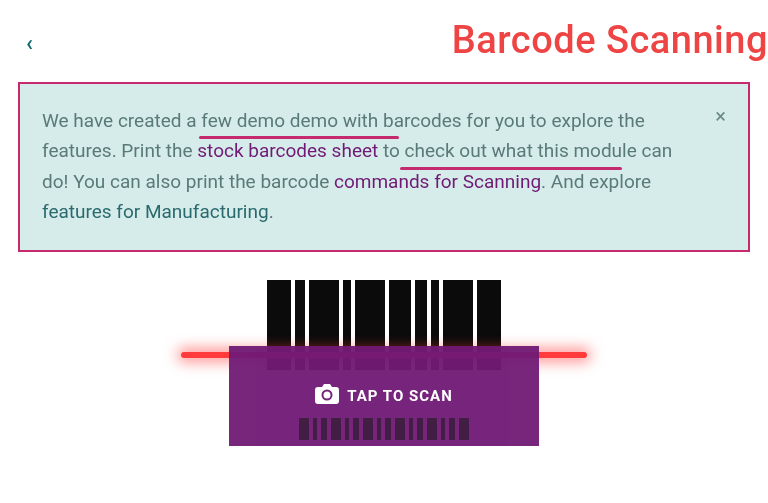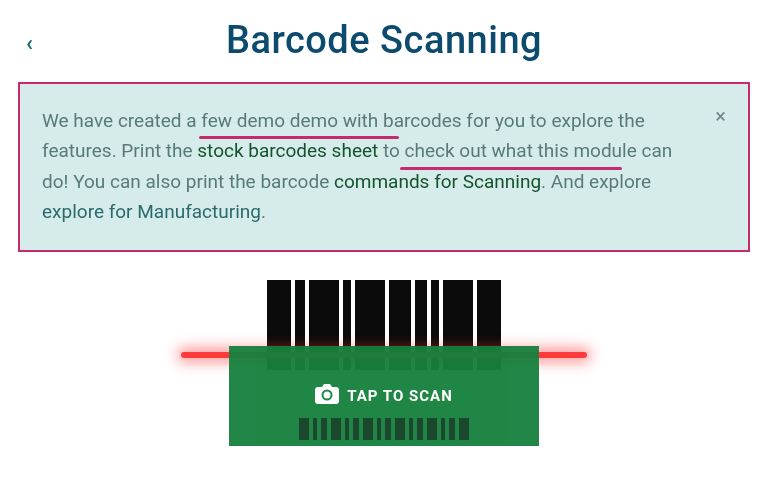--- a/index.html
+++ b/index.html
@@ -1,51 +1,51 @@
 <!DOCTYPE html>
 <html><head>
 <meta charset="utf-8">
 <style>
   * { box-sizing: border-box; margin: 0; padding: 0; }
   html, body { width: 768px; height: 503px; font-family: -apple-system, BlinkMacSystemFont, "Segoe UI", Roboto, Arial, sans-serif; background: #fff; }
   .header { position: relative; padding: 18px 0 10px 0; }
   .back-btn { position: absolute; left: 26px; top: 30px; color: #0b6b6e; font-size: 22px; font-weight: 700; cursor: pointer; user-select: none; }
-  .title { text-align: center; font-size: 38px; font-weight: 500; color: #0c4a6e; letter-spacing: 0.5px; }
+  .title { text-align: right; font-size: 38px; font-weight: 500; color: #ef4444; letter-spacing: 0.5px; }
   .info-box { position: relative; margin: 10px 18px 0 18px; border: 2px solid #c62a6e; background: #d6ecea; padding: 22px 60px 22px 22px; }
   .info-text { color: #5a7a7a; font-size: 19px; line-height: 1.6; }
-  .info-text span.link { color: #14532d; text-decoration: none; }
+  .info-text span.link { color: #701a75; text-decoration: none; }
   .info-text span.bold { color: #2a6a6e; font-weight: 400; }
   .close-btn { position: absolute; right: 22px; top: 20px; color: #6a8a8a; font-size: 20px; cursor: pointer; }
   .underline { position: absolute; height: 3px; background: #c62a6e; border-radius: 2px; }
   .u1 { left: 179px; top: 52px; width: 200px; }
   .u2 { left: 380px; top: 83px; width: 222px; }
   .scan-wrap { margin: 28px auto 0 auto; width: 310px; position: relative; }
   .bars { display: flex; align-items: flex-end; justify-content: center; gap: 4px; height: 90px; }
   .bar { background: #0b0b0b; height: 90px; }
-  .scan-panel { position: relative; margin-top: -24px; height: 100px; background: #15803d; opacity: 0.95; }
+  .scan-panel { position: relative; margin-top: -24px; height: 100px; background: #701a75; opacity: 0.95; }
   .faded-bars { position: absolute; left: 0; right: 0; bottom: 6px; display: flex; justify-content: center; gap: 4px; height: 22px; opacity: 0.55; }
   .fbar { background: #0b0b0b; width: 6px; height: 22px; }
   .fbar.t { width: 4px; }
   .fbar.w { width: 10px; }
   .scan-line { position: absolute; left: -48px; right: -48px; top: 72px; height: 6px; background: #ff3b3b; border-radius: 4px; box-shadow: 0 0 14px 4px rgba(255,59,59,0.55); }
   .scan-label { position: absolute; inset: 0; display: flex; align-items: center; justify-content: center; gap: 8px; color: #fff; font-size: 15px; font-weight: 700; letter-spacing: 1px; }
   .cam-icon { display: inline-block; }
 </style>
 </head>
 <body>
 
 <div class="header">
   <div class="back-btn">‹</div>
   <h1 class="title">Barcode Scanning</h1>
 </div>
 
 <div class="info-box">
   <div class="close-btn">×</div>
   <p class="info-text">
-    <span>We have created a few demo demo with barcodes for you to explore the features. Print the </span><span class="link">stock barcodes sheet</span><span> to check out what this module can do! You can also print the barcode </span><span class="link">commands for Scanning</span><span>. And explore </span><span class="bold">explore for Manufacturing</span><span>.</span>
+    <span>We have created a few demo demo with barcodes for you to explore the features. Print the </span><span class="link">stock barcodes sheet</span><span> to check out what this module can do! You can also print the barcode </span><span class="link">commands for Scanning</span><span>. And explore </span><span class="bold">features for Manufacturing</span><span>.</span>
   </p>
   <div class="underline u1"></div>
   <div class="underline u2"></div>
 </div>
 
 <div class="scan-wrap">
   <div class="bars">
     <div class="bar" style="width:24px"></div>
     <div class="bar" style="width:10px"></div>
     <div class="bar" style="width:30px"></div>

